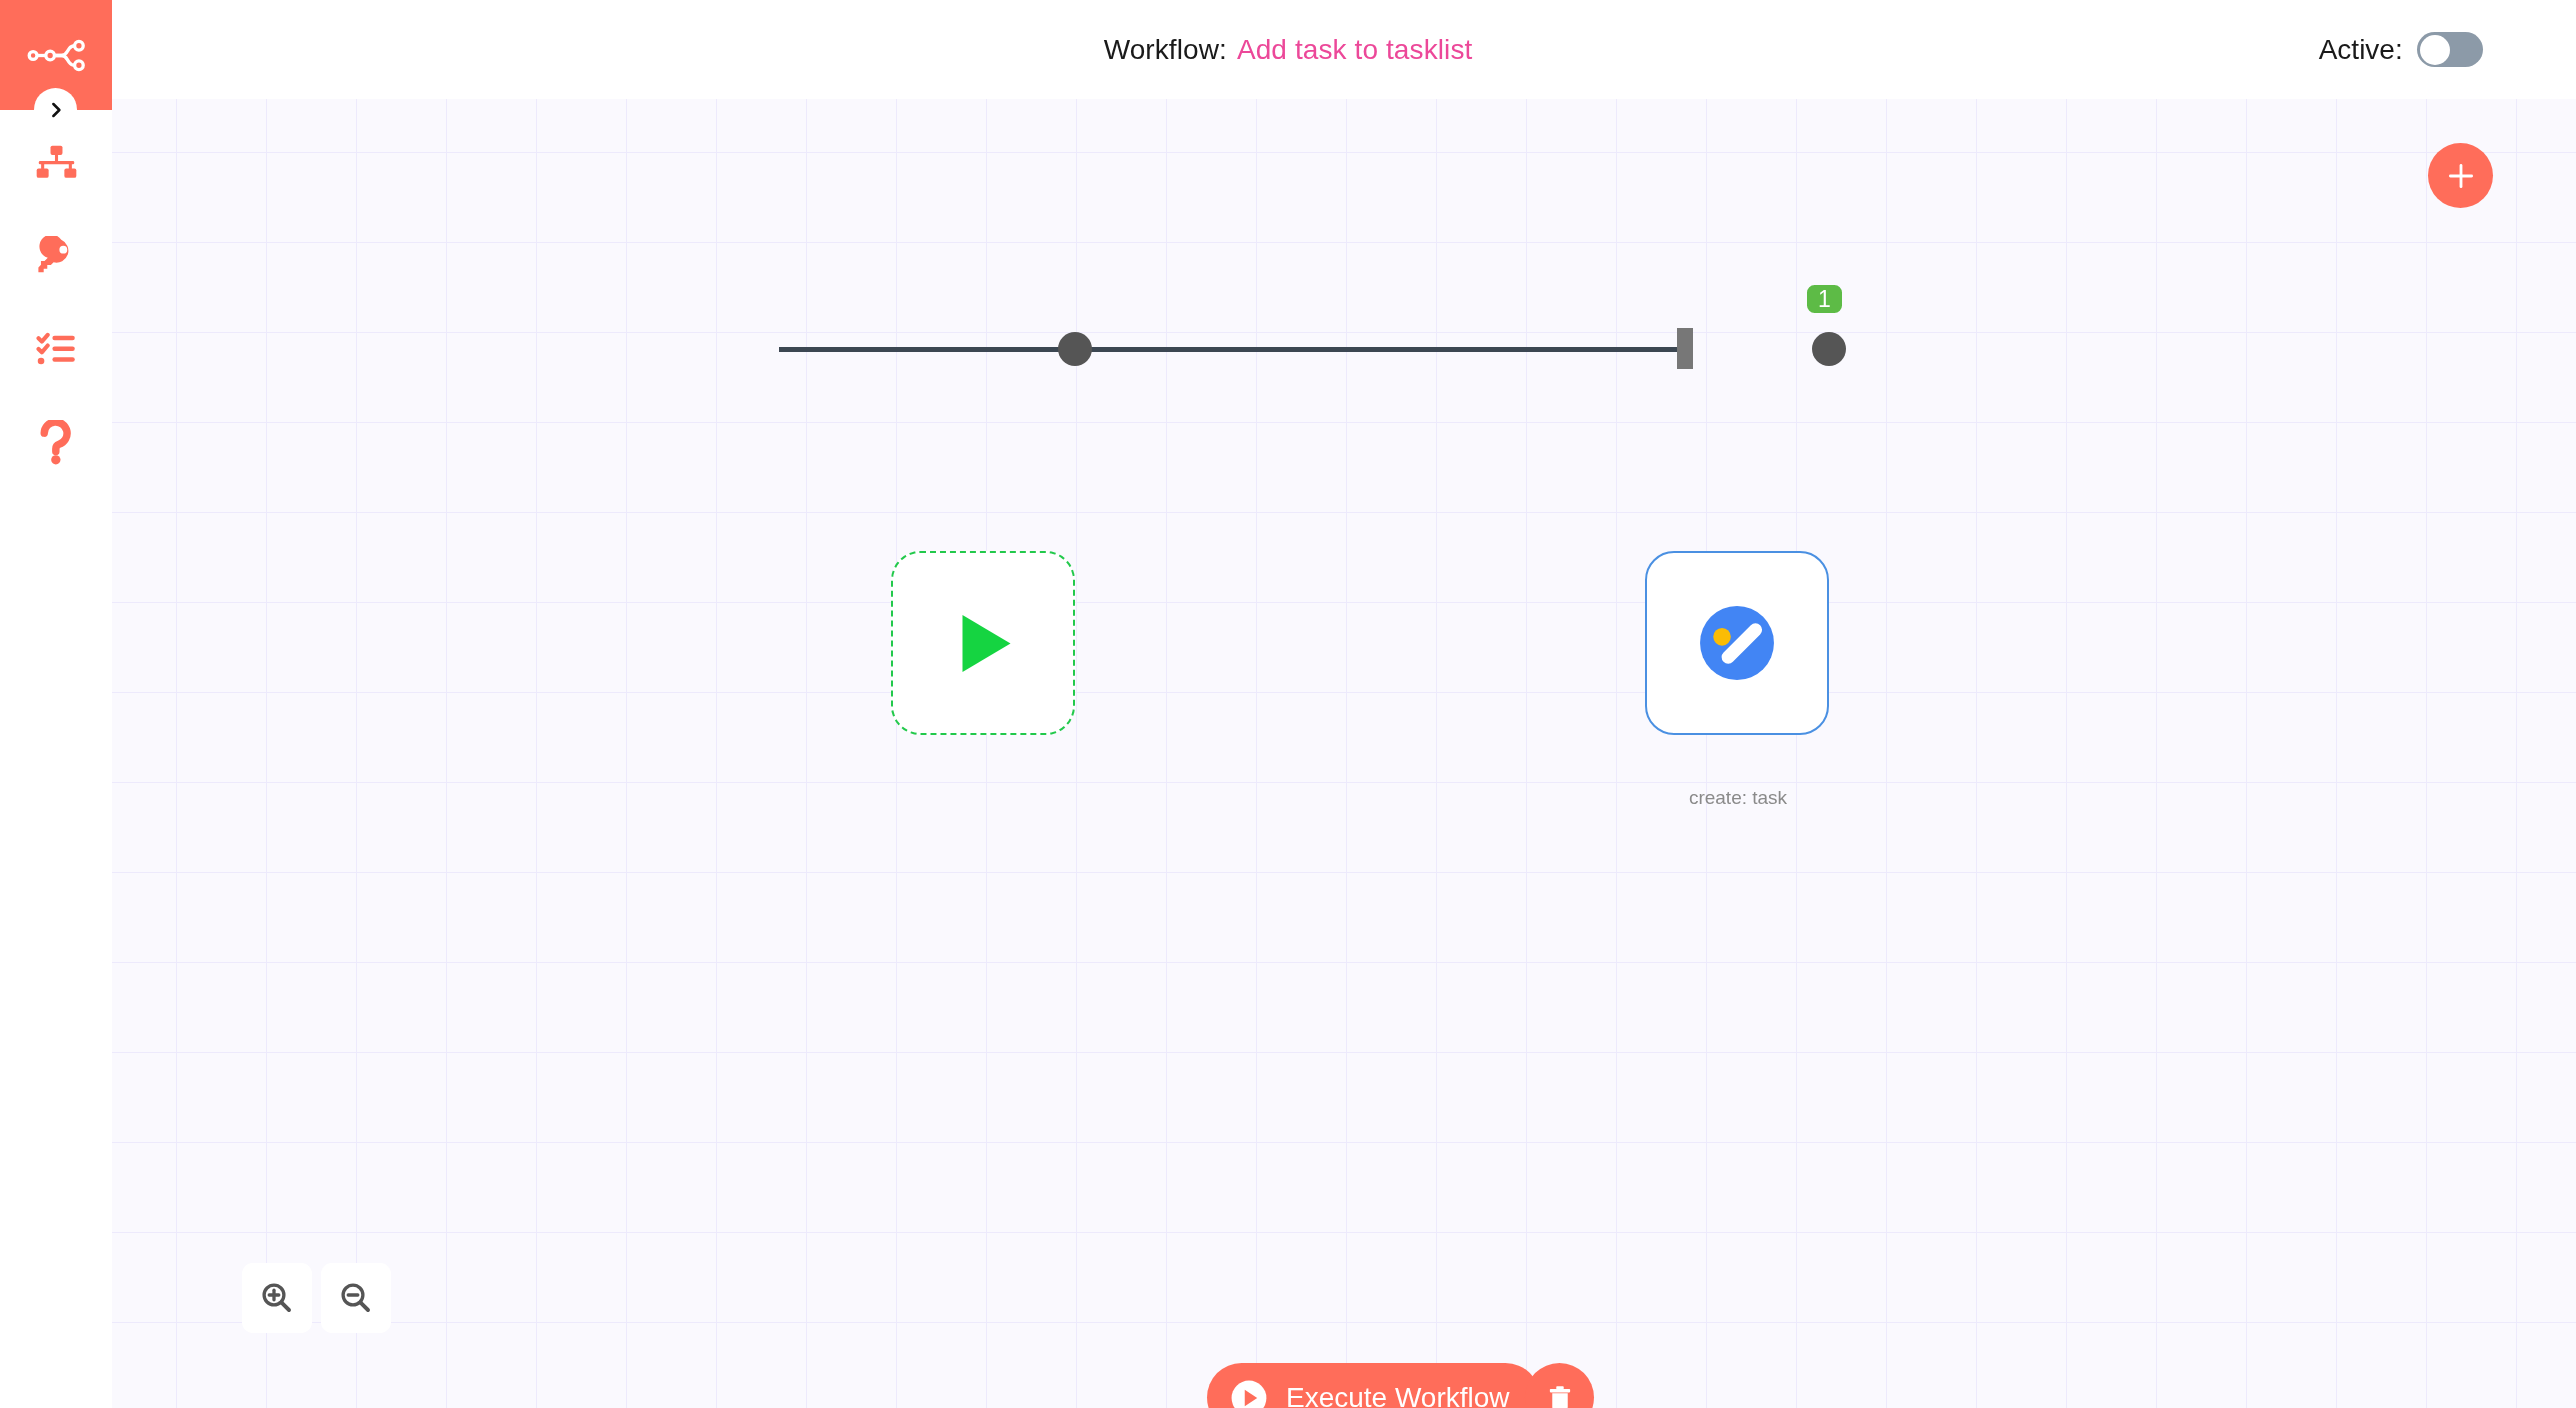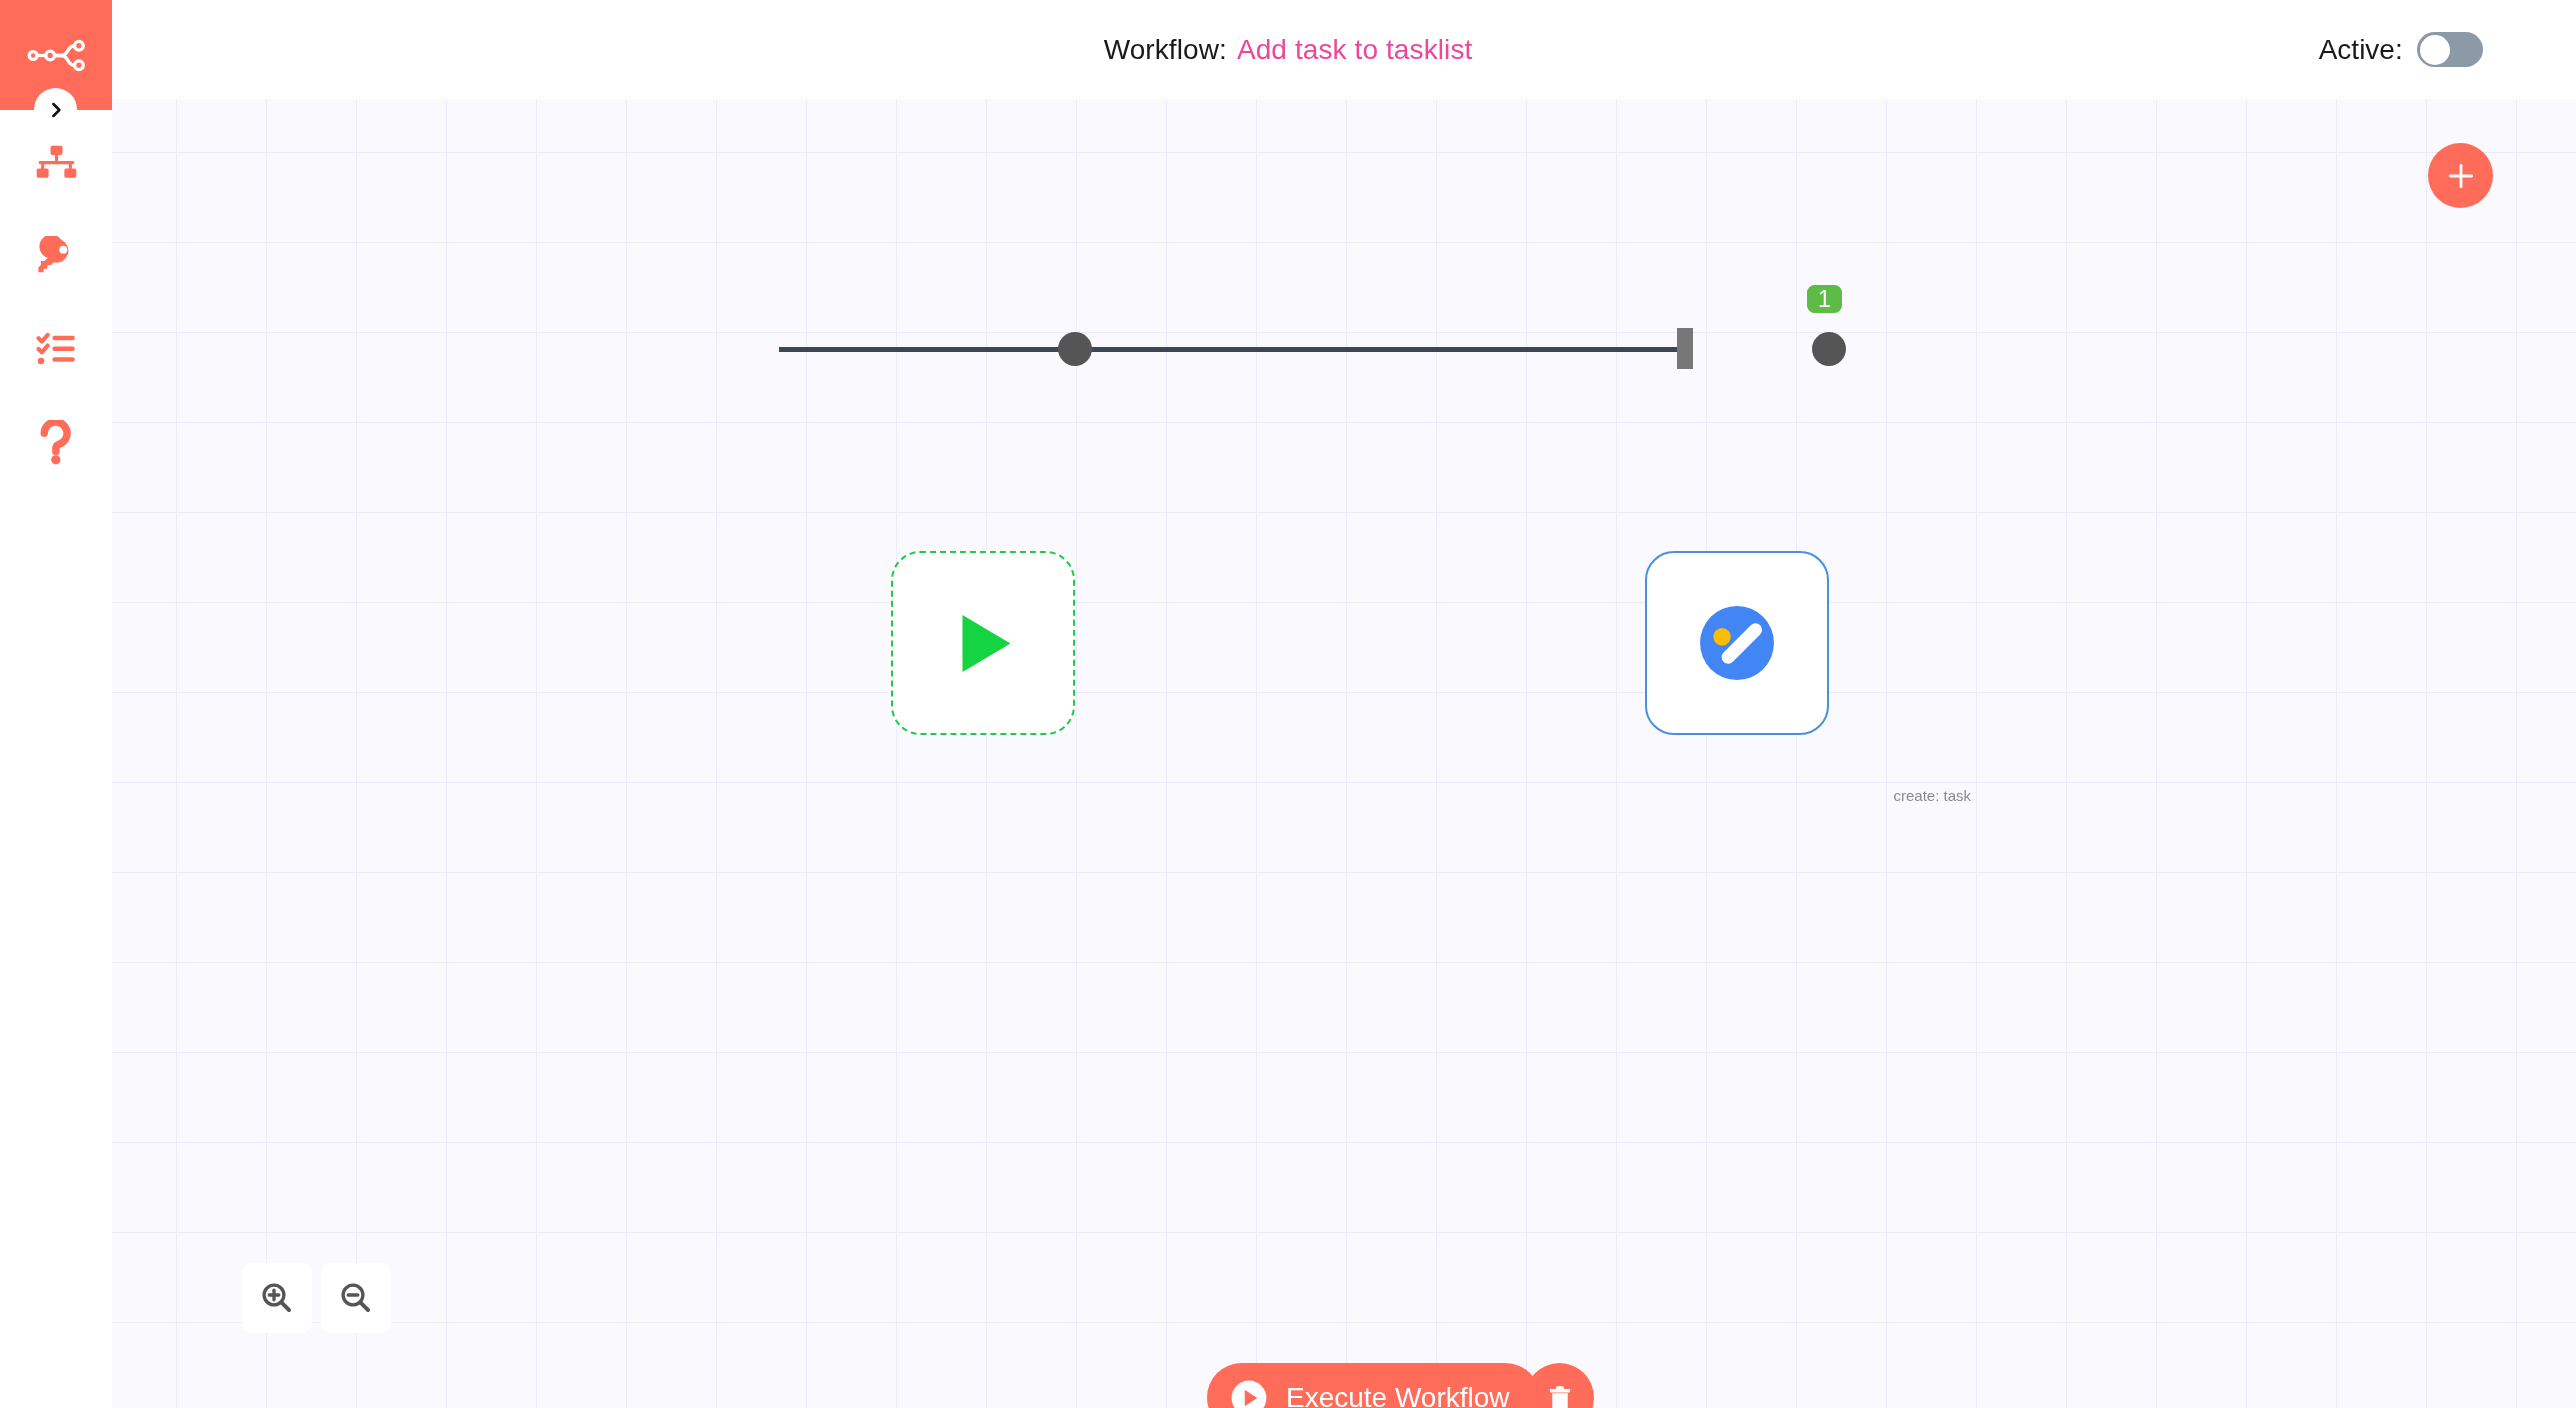--- a/index.html
+++ b/index.html
@@ -119,22 +119,22 @@
   .node-caption {
     position: absolute;
     width: 466px;
     text-align: center;
     font-size: 28px; color: #13151a;
     white-space: nowrap;
   }
   .cap-start { left: 640px; top: 650px; }
   .cap-gtasks { left: 1393px; top: 650px; }
   .node-sub {
-    position: absolute; width: 466px; text-align: right;
-    font-size: 15px; color: #8a8a8a;
+    position: absolute; width: 466px; text-align: center;
+    font-size: 19px; color: #8a8a8a;
     left: 1393px; top: 688px;
   }
 
   
   .dot-out {
     position: absolute; width: 34px; height: 34px;
     border-radius: 50%; background: #555555; z-index: 12;
   }
   .rect-in {
     position: absolute; width: 16px; height: 41px;

